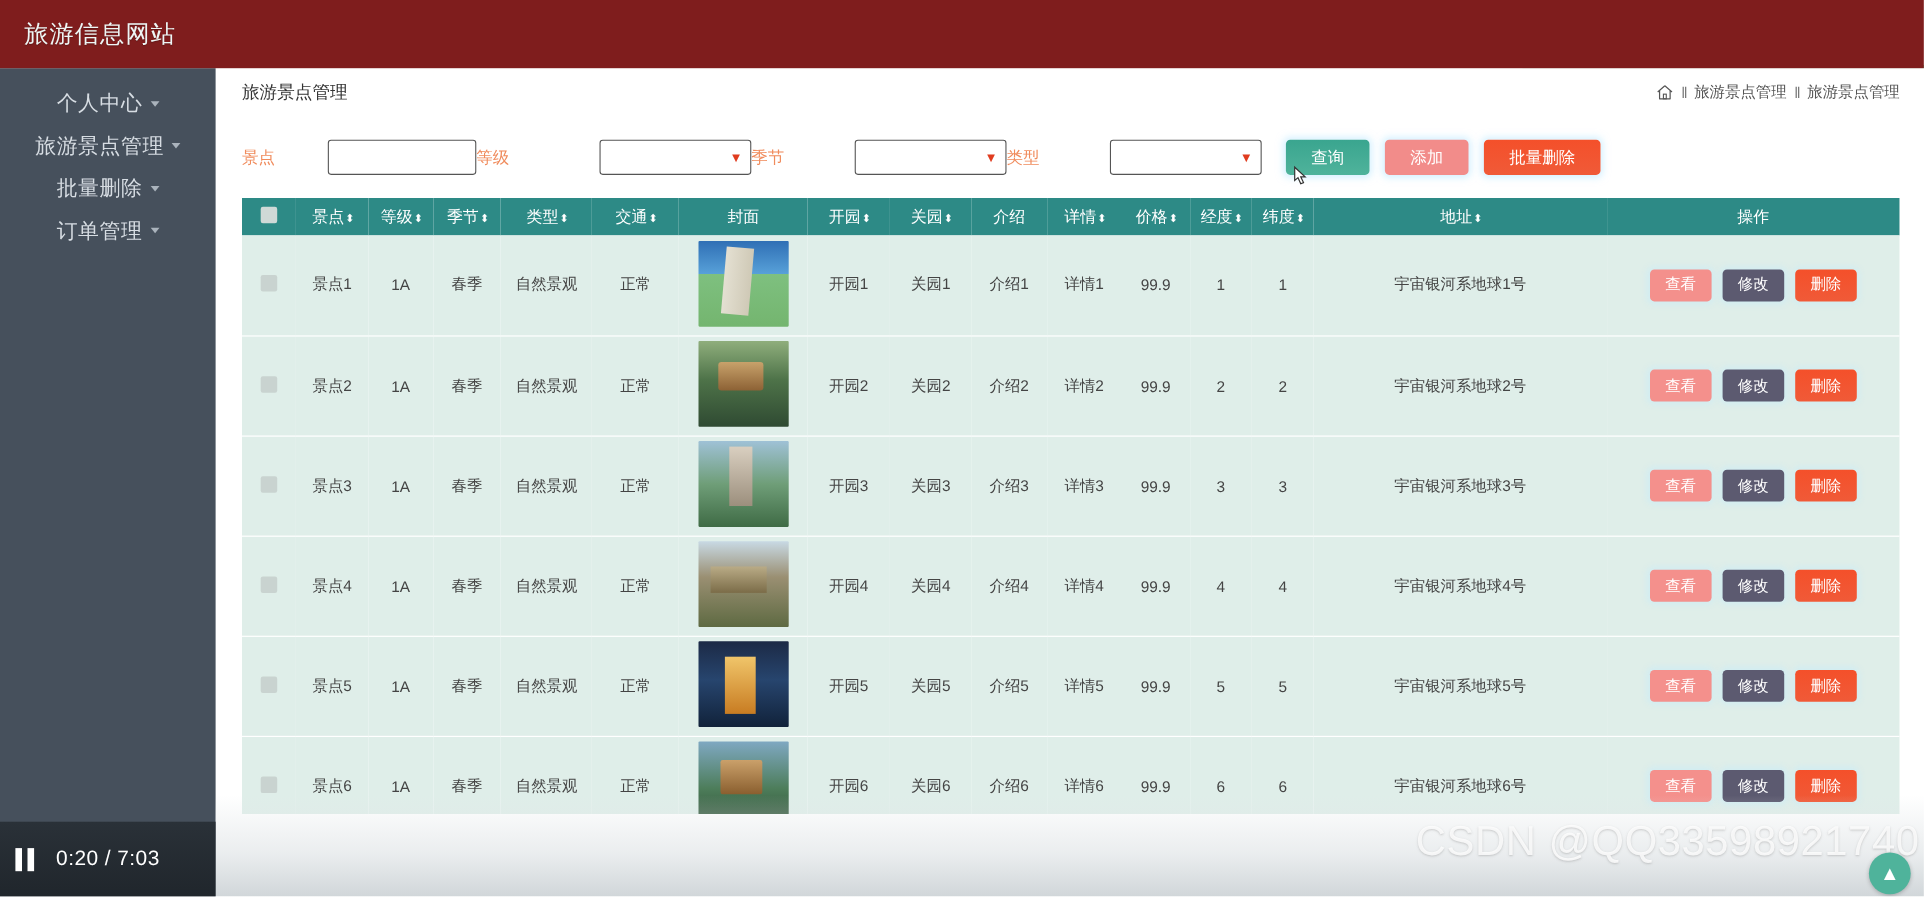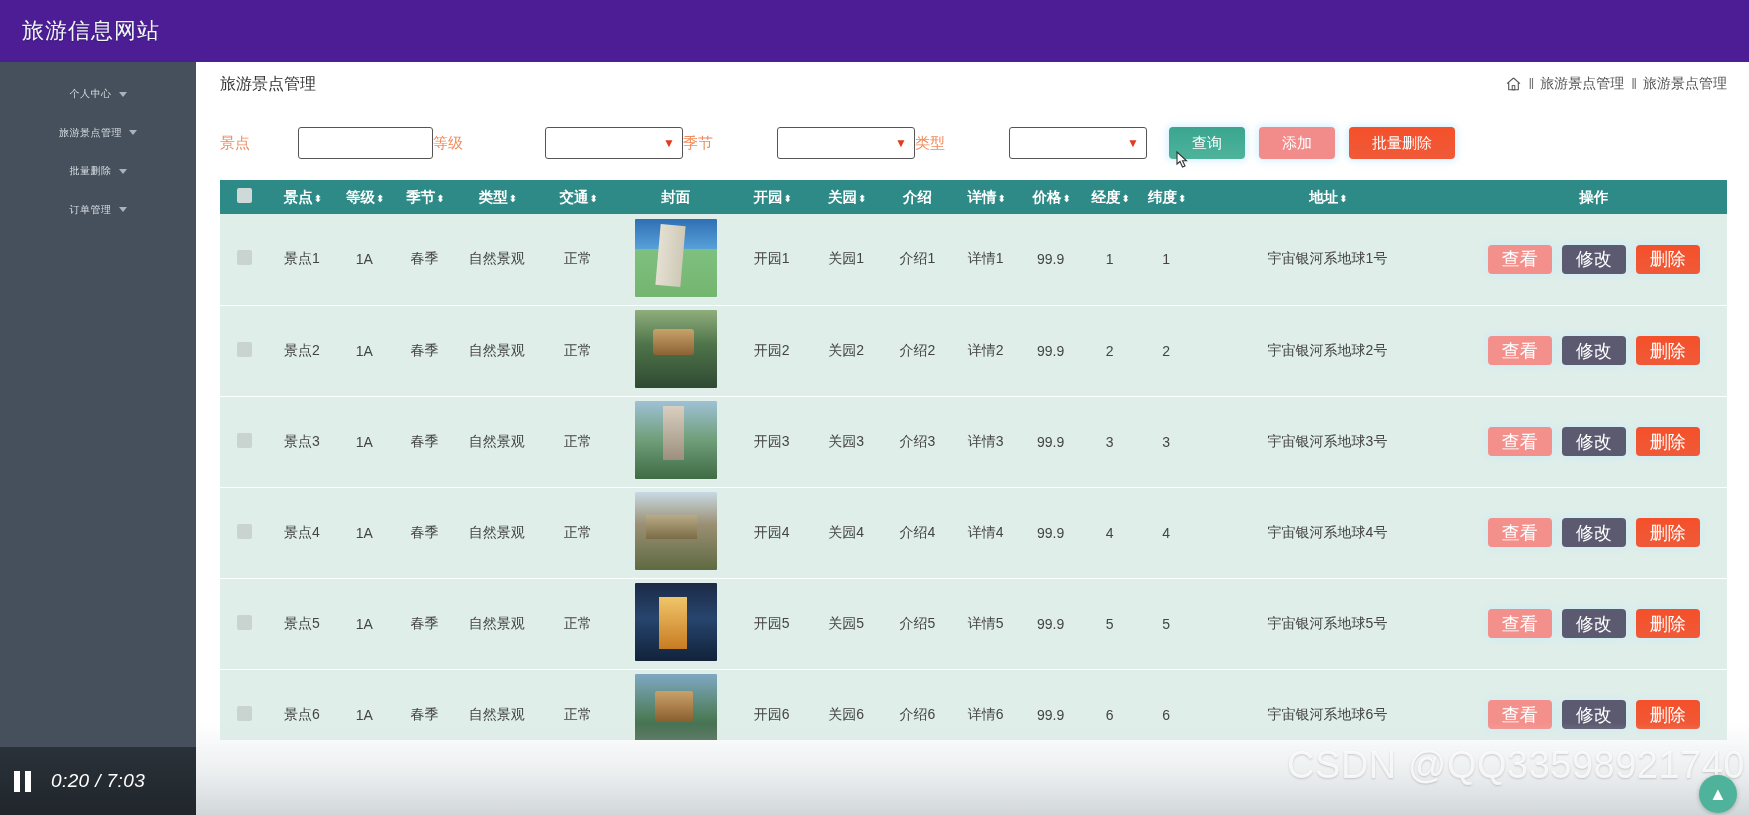--- a/index.html
+++ b/index.html
@@ -12,21 +12,21 @@
   #app {
     position: relative;
     width: 1749px; height: 815px;
     overflow: hidden;
   }
 
   
   .topbar {
     position: absolute; top: 0; left: 0;
     width: 1749px; height: 62px;
-    background: #4c1d95;
+    background: #7f1d1d;
     display: flex; align-items: center;
     z-index: 30;
   }
   .brand {
     color: #eef6f5;
     font-size: 22px;
     letter-spacing: 1px;
     margin-left: 22px;
     text-shadow: 0 1px 1px rgba(0,0,0,.25);
   }
@@ -69,21 +69,21 @@
   .sidebar {
     position: absolute; top: 62px; left: 0;
     width: 196px; height: 753px;
     background: #46505c;
     z-index: 20;
   }
   .side-item {
     height: 38.5px;
     display: flex; align-items: center; justify-content: center;
     color: #d7dde3;
-    font-size: 10px;
+    font-size: 19px;
     letter-spacing: .5px;
     position: relative;
   }
   .side-item:first-child { margin-top: 13px; }
   .side-item .caret {
     margin-left: 7px;
     border-left: 4.5px solid transparent;
     border-right: 4.5px solid transparent;
     border-top: 5px solid #aab3bc;
     display: inline-block;
@@ -160,21 +160,21 @@
     margin: 0 22px 0 24px;
     height: 560px;
     overflow: hidden;
     position: relative;
   }
   table { border-collapse: collapse; width: 100%; table-layout: fixed; }
   thead th {
     background: #2d8a86;
     color: #fff;
     font-size: 14.5px;
-    font-weight: bold;
+    font-weight: normal;
     height: 34px;
     white-space: nowrap;
   }
   .sort-ic { font-size: 10px; margin-left: 1px; letter-spacing: -2px; }
   tbody td {
     background: #dfeee9;
     color: #444;
     font-size: 14px;
     text-align: center;
     height: 91px;
@@ -214,21 +214,21 @@
   .t5 { background: linear-gradient(180deg,#1c2a46 0%,#27456e 45%,#11223a 100%); }
   .t5::after { content:""; position:absolute; left:30%; top:18%; width:34%; height:66%;
         background: linear-gradient(180deg,#f0c56a,#c87c22); }
   .t6 { background: linear-gradient(180deg,#7fa8c2 0%,#4d7d5a 55%,#2c4b33 100%); }
   .t6::after { content:""; position:absolute; left:25%; top:22%; width:46%; height:40%;
         background: linear-gradient(180deg,#caa06a,#8a5f2f); border-radius:2px; }
 
   .ops { display: flex; gap: 10px; justify-content: center; }
   .op {
     height: 29px; border: none; border-radius: 4px;
-    color: #fff; font-size: 18px; padding: 0 14px;
+    color: #fff; font-size: 14px; padding: 0 14px;
     cursor: pointer; font-family: Liberation Mono, monospace;
     box-shadow: 0 0 6px 2px rgba(190,235,255,.45);
   }
   .op-view { background: #f4908c; }
   .op-edit { background: #5c5a70; }
   .op-del  { background: linear-gradient(180deg,#f4502a,#f05a38); }
 
   
   col.c-cb   { width: 46px; }
   col.c-name { width: 62px; }
@@ -254,21 +254,21 @@
     background: linear-gradient(180deg,#2a3138,#20262c);
     display: flex; align-items: center;
     z-index: 50;
     color: #fff;
   }
   .pause-ic {
     margin-left: 14px; width: 17px; height: 21px;
     display: flex; gap: 5px;
   }
   .pause-ic i { width: 6px; height: 21px; background: #fff; display: block; }
-  .vtime { margin-left: 20px; font-size: 19px; letter-spacing: .4px; font-style: italic; }
+  .vtime { margin-left: 20px; font-size: 19px; letter-spacing: .4px; }
 
   .page-fade {
     position: absolute; left: 196px; bottom: 0;
     width: 1553px; height: 92px;
     background: linear-gradient(180deg, rgba(255,255,255,0) 0%, rgba(226,230,232,.72) 58%, rgba(205,211,214,.92) 100%);
     z-index: 40; pointer-events: none;
   }
   .watermark {
     position: absolute; right: 4px; bottom: 28px;
     font-size: 38px;

